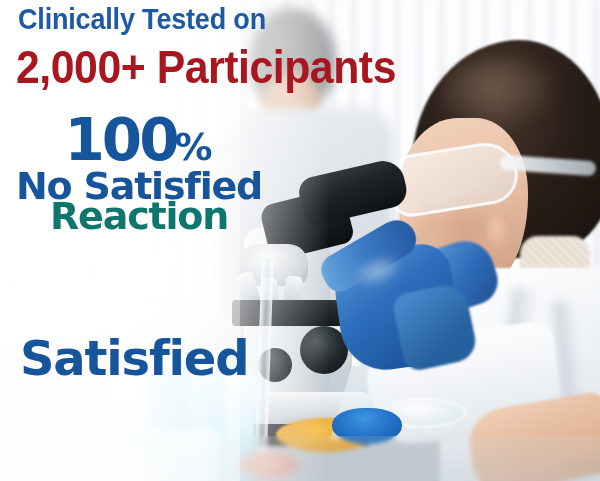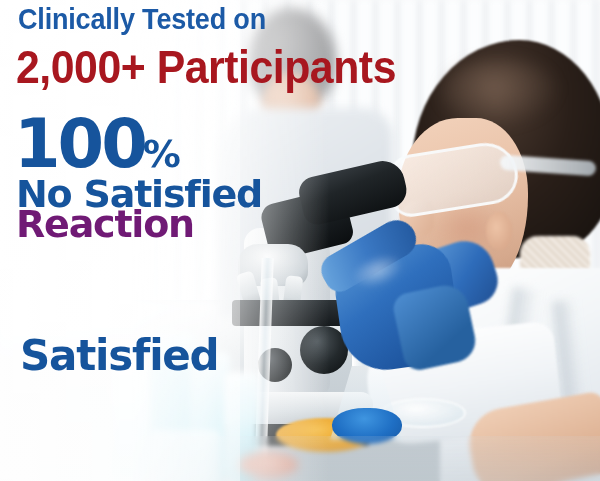--- a/index.html
+++ b/index.html
@@ -350,21 +350,21 @@
   }
   .left-wash-2 {
     position:absolute; left:0; top:0; width:240px; height:481px;
     background:linear-gradient(180deg,
       rgba(255,255,255,.55) 0%,
       rgba(255,255,255,.30) 35%,
       rgba(255,255,255,.45) 100%);
   }
 
   
-  .text-layer { position:absolute; inset:0; }
+  .text-layer { position:absolute; inset:0;text-align:center; }
 
   .headline {
     position:absolute; left:18px; top:4px;
     font-family:"Liberation Sans Narrow","Liberation Sans", sans-serif;
     font-weight:700;
     font-size:30px;
     line-height:1;
     letter-spacing:-.2px;
     transform:scaleX(.90);
     transform-origin:left top;
@@ -405,30 +405,30 @@
     font-family:"DejaVu Sans","Liberation Sans", sans-serif;
     font-weight:700;
     letter-spacing:-1.2px;
     line-height:.95;
     display:block;
     white-space:nowrap;
   }
 
   
   #stat-allergy        { left:14px; top:116px; }
-  #stat-allergy .stat-number  { font-size:67px; }
+  #stat-allergy .stat-number  { font-size:58px; }
   #stat-allergy .stat-pct     { font-size:38px; margin-left:-2px; }
   #stat-allergy .stat-caption { font-size:38px; margin-top:2px; margin-left:2px; }
   #stat-allergy .cap2         { margin-top:-6px; }
 
   
   #stat-satisfied      { left:12px; top:334px; }
   #stat-satisfied .stat-number  { font-size:78px; }
   #stat-satisfied .stat-pct     { font-size:34px; margin-left:-1px; }
-  #stat-satisfied .stat-caption { font-size:42px; margin-top:2px; margin-left:8px; }
+  #stat-satisfied .stat-caption { font-size:48px; margin-top:2px; margin-left:8px; }
 
   .nowrap { white-space:nowrap; }
 </style>
 </head>
 <body>
 
 <div id="banner">
 
   <div class="photo">
 
@@ -503,21 +503,21 @@
 
     <div class="headline" style="color:#1C5AA6;">Clinically Tested on</div>
 
     <div class="participants" style="color:#A8171F;">2,000+ Participants</div>
 
     <div class="stat" id="stat-allergy">
       <div class="nowrap">
         <span class="stat-number" style="color:#16549C;">100</span><span class="stat-pct" style="color:#16549C;">%</span>
       </div>
       <span class="stat-caption" style="color:#16549C;">No Satisfied</span>
-      <span class="stat-caption cap2" style="color:#701a75;">Reaction</span>
+      <span class="stat-caption cap2" style="color:#0f766e;">Reaction</span>
     </div>
 
     <div class="stat" id="stat-satisfied">
       <span class="stat-caption" style="color:#16549C;">Satisfied</span>
     </div>
 
   </div>
 </div>
 
 </body></html>

